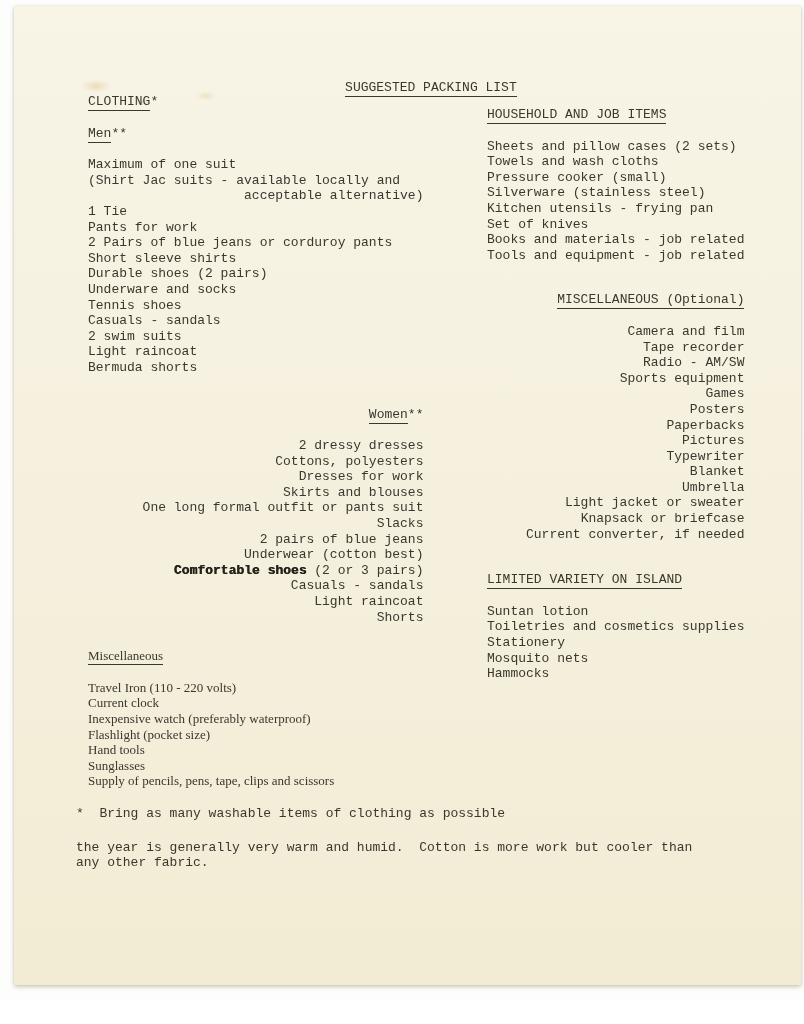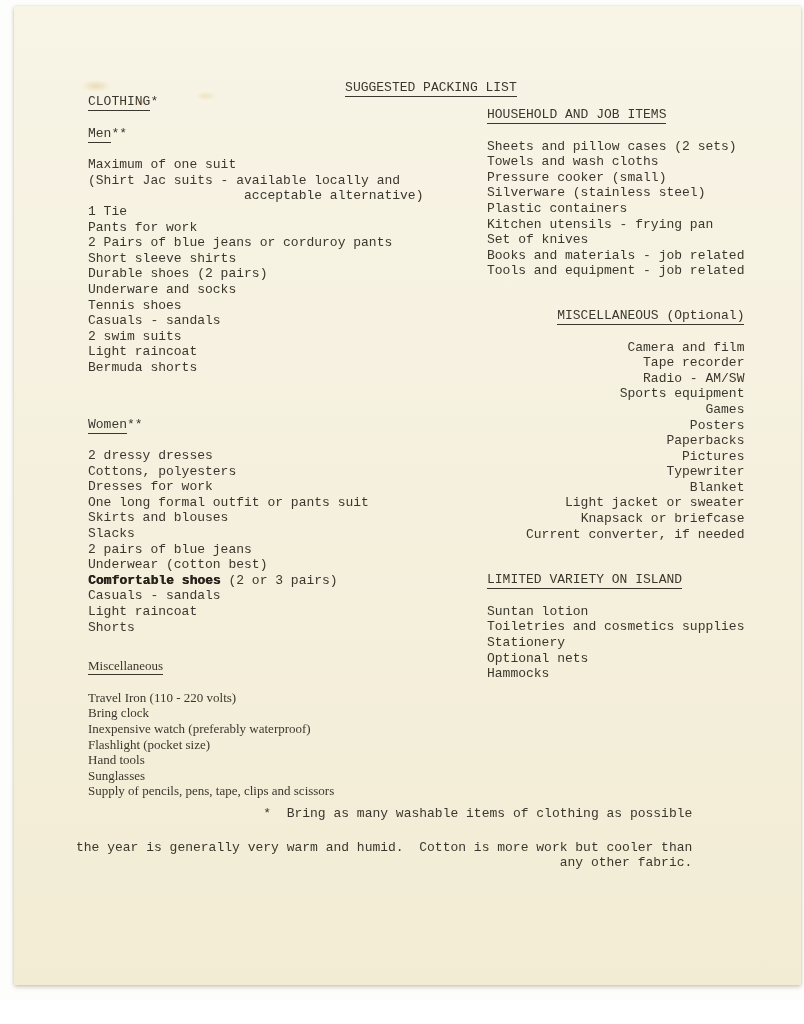--- a/index.html
+++ b/index.html
@@ -35,22 +35,22 @@
     border-bottom: 1.2px solid #3a372e;
     padding-bottom: 1px;
   }
   .heading { margin-bottom: 16px; }
   .title {
     position: absolute; left: 0; right: 0; top: 58px;
     text-align: center;
   }
   .col-left  { position: absolute; left: 74px;  top: 88px;  }
   .col-right { position: absolute; left: 473px; top: 101px; }
-  .footnotes { position: absolute; left: 62px;  top: 800px; text-align: right; }
-  .sec-women { margin-top: 41px; }
+  .footnotes { position: absolute; left: 62px;  top: 800px; }
+  .sec-women { margin-top: 31px; text-align: right; }
   .sec-misc-left { margin-top: 23px; font-family: Liberation Serif, serif; }
   .sec-misc-opt { margin-top: 29px; text-align: right; }
   .sec-limited { margin-top: 30px; }
   .footnote-para { margin-top: 18px; }
   .bold {
     font-weight: 700;
     color: #26231b;
     text-shadow: 0.5px 0 0 currentColor;
   }
 </style>
@@ -86,88 +86,88 @@
             <div class="line">Bermuda shorts</div>
           </div>
       </div>
 
       <div class="section sec-women">
         <div class="line heading"><span class="u">Women</span><span>**</span></div>
         <div>
             <div class="line">2 dressy dresses</div>
             <div class="line">Cottons, polyesters</div>
             <div class="line">Dresses for work</div>
+            <div class="line">Skirts and blouses</div>
             <div class="line">One long formal outfit or pants suit</div>
-            <div class="line">Skirts and blouses</div>
             <div class="line">Slacks</div>
             <div class="line">2 pairs of blue jeans</div>
             <div class="line">Underwear (cotton best)</div>
             <div class="line"><span class="bold">Comfortable shoes</span> (2 or 3 pairs)</div>
             <div class="line">Casuals - sandals</div>
             <div class="line">Light raincoat</div>
             <div class="line">Shorts</div>
           </div>
       </div>
 
       <div class="section sec-misc-left">
         <div class="line heading"><span class="u">Miscellaneous</span><span></span></div>
         <div>
             <div class="line">Travel Iron (110 - 220 volts)</div>
-            <div class="line">Bring clock</div>
+            <div class="line">Current clock</div>
             <div class="line">Inexpensive watch (preferably waterproof)</div>
             <div class="line">Flashlight (pocket size)</div>
             <div class="line">Hand tools</div>
             <div class="line">Sunglasses</div>
             <div class="line">Supply of pencils, pens, tape, clips and scissors</div>
           </div>
       </div>
     </div>
 
     <div class="col-right">
       <div class="section">
         <div class="line heading"><span class="u">HOUSEHOLD AND JOB ITEMS</span><span></span></div>
         <div>
             <div class="line">Sheets and pillow cases (2 sets)</div>
             <div class="line">Towels and wash cloths</div>
             <div class="line">Pressure cooker (small)</div>
             <div class="line">Silverware (stainless steel)</div>
-            <div class="line">Plastic containers</div>
             <div class="line">Kitchen utensils - frying pan</div>
             <div class="line">Set of knives</div>
             <div class="line">Books and materials - job related</div>
             <div class="line">Tools and equipment - job related</div>
           </div>
       </div>
 
       <div class="section sec-misc-opt">
         <div class="line heading"><span class="u">MISCELLANEOUS (Optional)</span><span></span></div>
         <div>
             <div class="line">Camera and film</div>
             <div class="line">Tape recorder</div>
             <div class="line">Radio - AM/SW</div>
             <div class="line">Sports equipment</div>
             <div class="line">Games</div>
             <div class="line">Posters</div>
             <div class="line">Paperbacks</div>
             <div class="line">Pictures</div>
             <div class="line">Typewriter</div>
             <div class="line">Blanket</div>
+            <div class="line">Umbrella</div>
             <div class="line">Light jacket or sweater</div>
             <div class="line">Knapsack or briefcase</div>
             <div class="line">Current converter, if needed</div>
           </div>
       </div>
 
       <div class="section sec-limited">
         <div class="line heading"><span class="u">LIMITED VARIETY ON ISLAND</span><span></span></div>
         <div>
             <div class="line">Suntan lotion</div>
             <div class="line">Toiletries and cosmetics supplies</div>
             <div class="line">Stationery</div>
-            <div class="line">Optional nets</div>
+            <div class="line">Mosquito nets</div>
             <div class="line">Hammocks</div>
           </div>
       </div>
     </div>
 
     <div class="footnotes">
       <div class="line">*  Bring as many washable items of clothing as possible</div>
       <div class="footnote-para">
           <div class="line">the year is generally very warm and humid.  Cotton is more work but cooler than</div>
           <div class="line">any other fabric.</div>

